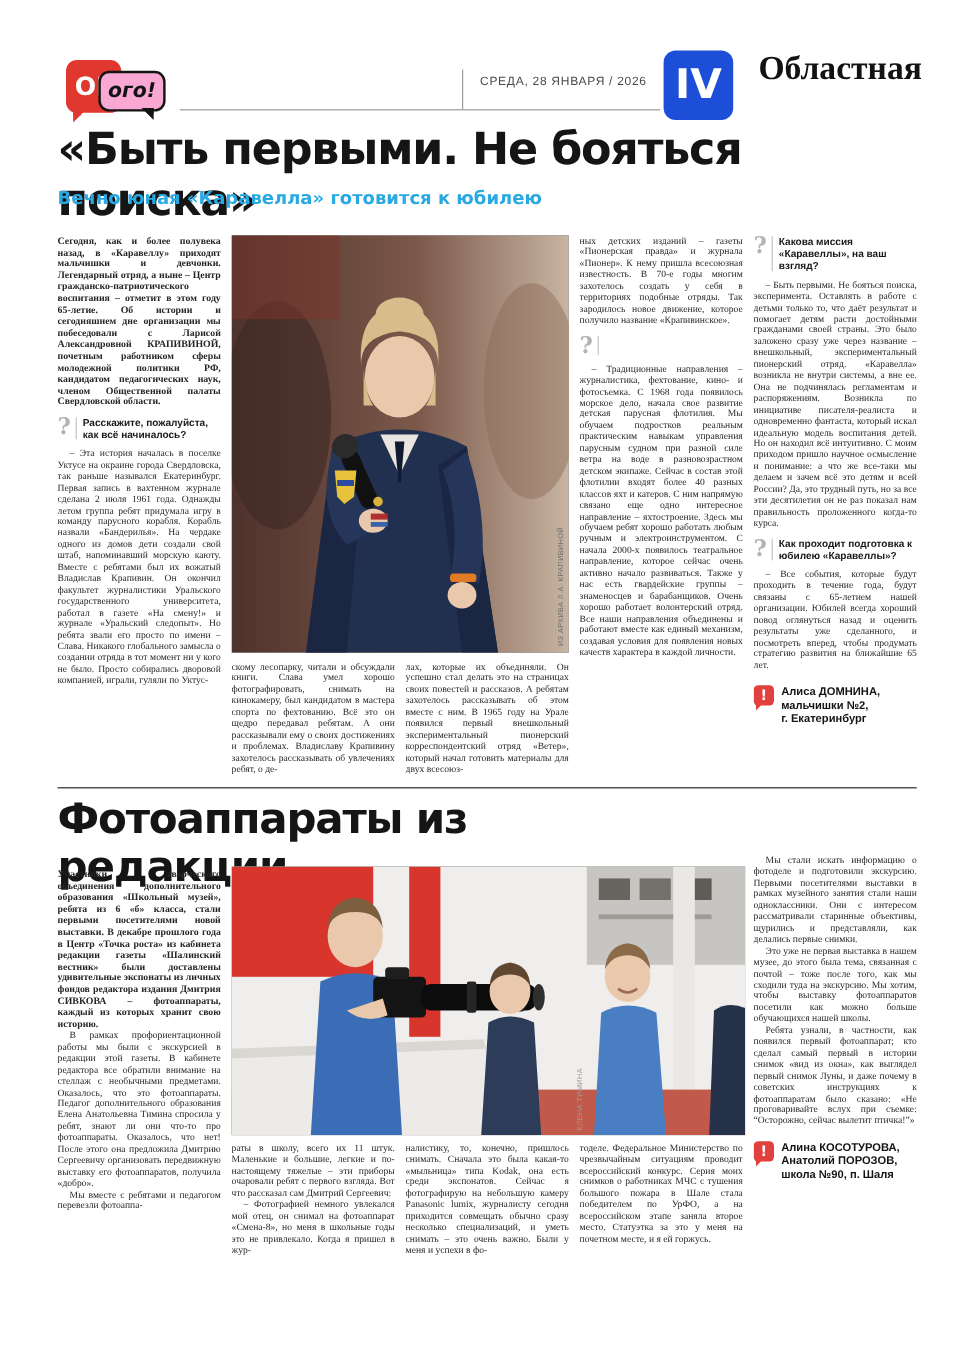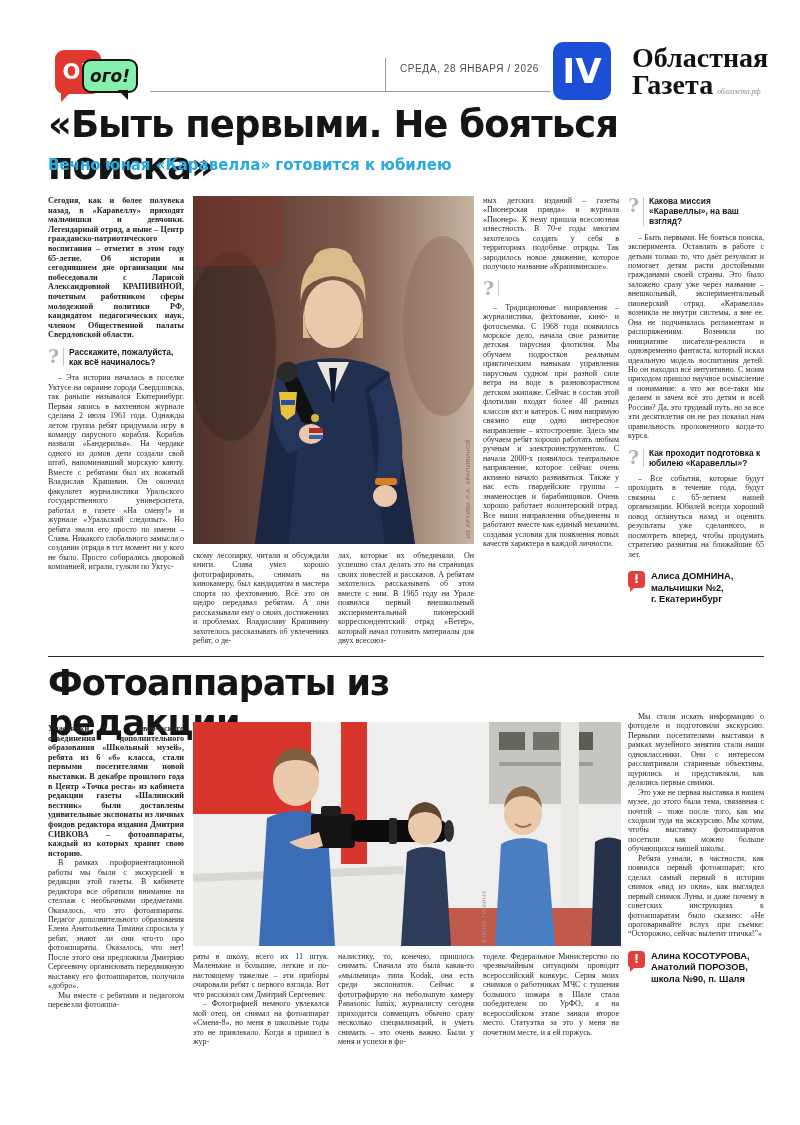--- a/index.html
+++ b/index.html
@@ -13,21 +13,21 @@
   .logo { position:absolute; left:55px; top:42px; width:92px; height:62px; }
   .logo-red {
     position:absolute; left:0; top:8px; width:46px; height:44px;
     background:#e0372f; border-radius:9px; color:#fff;
     font:bold 21px/44px "DejaVu Sans", sans-serif; text-align:center;
   }
   .logo-red:after { content:""; position:absolute; left:6px; bottom:-8px;
     border:6px solid transparent; border-top-color:#e0372f; border-left-color:#e0372f; }
   .logo-white {
     position:absolute; left:27px; top:17px; width:56px; height:34px;
-    background:#86efac; border:2.5px solid #141414; border-radius:9px;
+    background:#f9a8d4; border:2.5px solid #141414; border-radius:9px;
     font:bold italic 17px/30px "DejaVu Sans", sans-serif; text-align:center; color:#141414;
   }
   .logo-white:after { content:""; position:absolute; right:8px; bottom:-9px;
     border:5px solid transparent; border-top-color:#141414; border-right-color:#141414; }
   .head-rule { position:absolute; left:150px; top:91px; width:400px; height:1px; background:#9a9a9a; }
   .head-tick { position:absolute; left:385px; top:58px; width:1px; height:33px; background:#9a9a9a; }
   .head-date {
     position:absolute; left:400px; top:63px; width:150px; text-align:left;
     font:10px "Liberation Sans", sans-serif; letter-spacing:.6px; color:#4a4a4a;
   }
@@ -89,21 +89,20 @@
   <div class="logo">
     <div class="logo-red">ОГ</div>
     <div class="logo-white">ого!</div>
   </div>
   <div class="head-rule"></div>
   <div class="head-tick"></div>
   <div class="head-date">СРЕДА, 28 ЯНВАРЯ / 2026</div>
   <div class="page-num">IV</div>
   <div class="masthead">
     <div class="m1">Областная</div>
-    <div class="m2"><span>Газета</span><span class="site">облгазета.рф</span></div>
   </div>
 
   <div class="h1">«Быть первыми. Не бояться поиска»</div>
   <div class="subhead">Вечно юная «Каравелла» готовится к юбилею</div>
 
   <div class="col" style="left:48px; top:196px; height:455px;">
     <p class="lead">Сегодня, как и более полувека назад, в «Каравеллу» приходят мальчишки и девчонки. Легендарный отряд, а ныне – Центр гражданско-патриотического воспитания – отметит в этом году 65-летие. Об истории и сегодняшнем дне организации мы побеседовали с Ларисой Александровной КРАПИВИНОЙ, почетным работником сферы молодежной политики РФ, кандидатом педагогических наук, членом Общественной палаты Свердловской области.</p>
     <div class="qa">
       <span class="qmark">?</span>
       <span class="qbar"></span>

